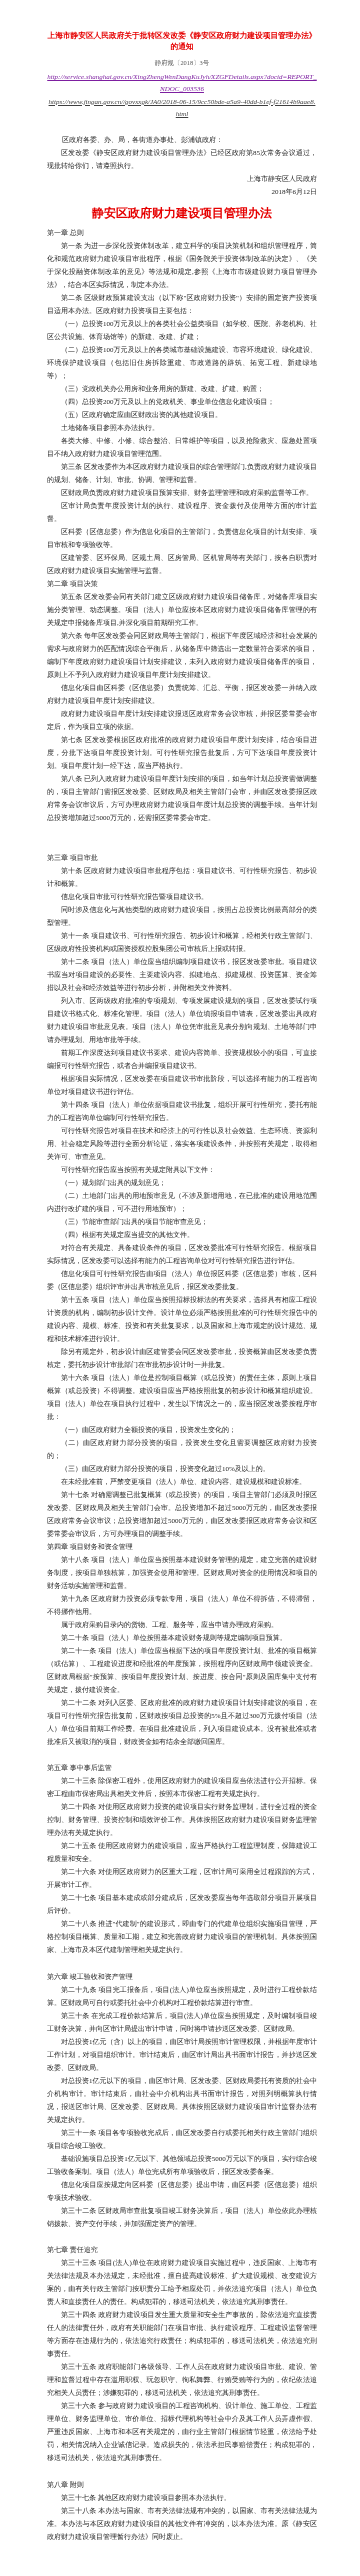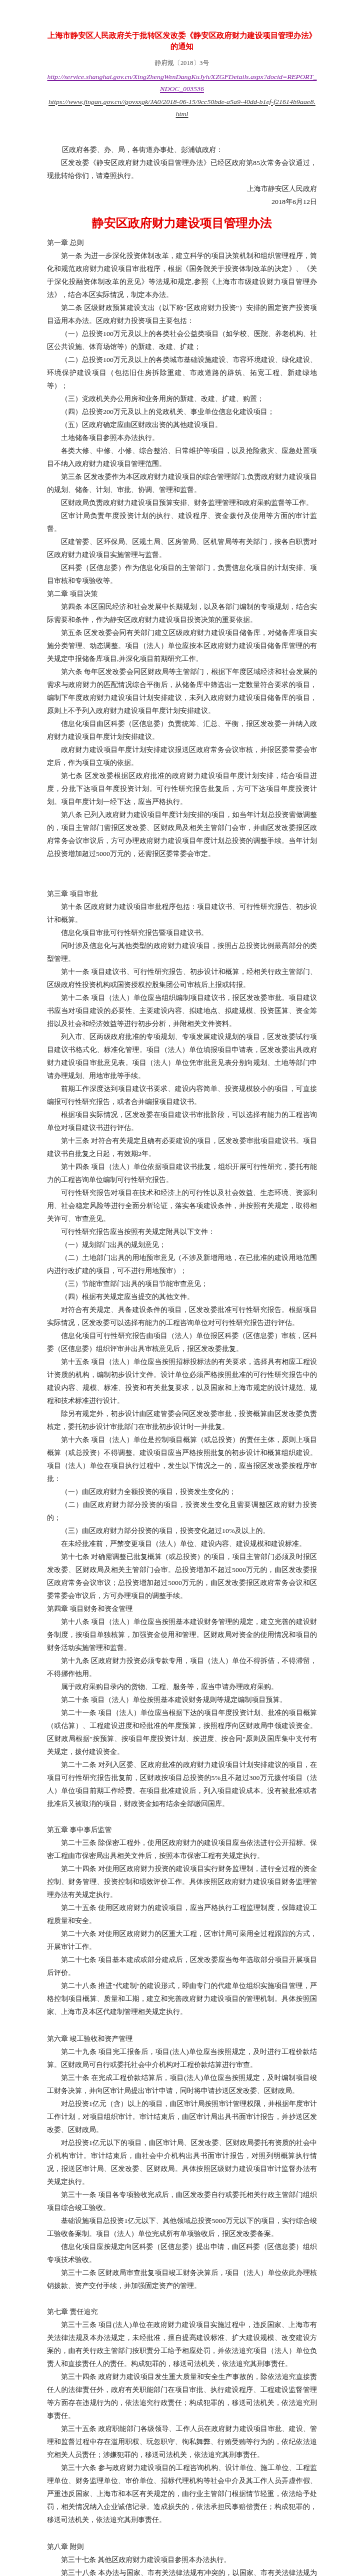--- a/index.html
+++ b/index.html
@@ -10,21 +10,21 @@
     padding:30px 44px 36px 47px;
     font-size:7px;line-height:13px;text-align:justify;
   }
   .doc-title{
     text-align:center;color:#e60000;font-weight:bold;
     font-size:7.7px;line-height:11.3px;margin:0 0 4.1px 0;text-indent:0;
   }
   .doc-number{text-align:center;color:#5a5a5a;font-size:6.4px;line-height:11.3px;margin-bottom:3.1px;}
   .lnk{display:block;text-align:center;word-break:break-all;text-decoration:underline;cursor:pointer;line-height:12.4px;font-style:italic;}
   .lnk-purple{color:#7d1fa0;}
-  .lnk-dark{color:#3f3f3f;margin-bottom:23px;}
+  .lnk-dark{color:#3f3f3f;margin-bottom:13px;}
   .para{text-indent:2em;}
   .para-flush{text-indent:0;padding-left:15px;}
   .sign{text-align:right;text-indent:0;}
   .reg-title{text-align:center;color:#e60000;font-weight:bold;font-size:12px;margin:8.2px 0 7.2px 0;text-indent:0;}
   .chapter{text-align:left;text-indent:0;font-weight:400;}
   .gap{height:13.4px;}
   .gap-lg{height:27px;}
 </style>
 </head>
 <body>
@@ -46,41 +46,39 @@
       <div class="para">（一）总投资100万元及以上的各类社会公益类项目（如学校、医院、养老机构、社区公共设施、体育场馆等）的新建、改建、扩建；</div>
       <div class="para">（二）总投资100万元及以上的各类城市基础设施建设、市容环境建设、绿化建设、环境保护建设项目（包括旧住房拆除重建、市政道路的辟筑、拓宽工程、新建绿地等）；</div>
       <div class="para">（三）党政机关办公用房和业务用房的新建、改建、扩建、购置；</div>
       <div class="para">（四）总投资200万元及以上的党政机关、事业单位信息化建设项目；</div>
       <div class="para">（五）区政府确定应由区财政出资的其他建设项目。</div>
       <div class="para">土地储备项目参照本办法执行。</div>
       <div class="para">各类大修、中修、小修、综合整治、日常维护等项目，以及抢险救灾、应急处置项目不纳入政府财力建设项目管理范围。</div>
       <div class="para">第三条 区发改委作为本区政府财力建设项目的综合管理部门,负责政府财力建设项目的规划、储备、计划、审批、协调、管理和监督。</div>
       <div class="para">区财政局负责政府财力建设项目预算安排、财务监理管理和政府采购监督等工作。</div>
       <div class="para">区审计局负责年度投资计划的执行、建设程序、资金拨付及使用等方面的审计监督。</div>
+      <div class="para">区科委（区信息委）作为信息化项目的主管部门，负责信息化项目的计划安排、项目审核和专项验收等。</div>
       <div class="para">区建管委、区环保局、区规土局、区房管局、区机管局等有关部门，按各自职责对区政府财力建设项目实施管理与监督。</div>
-      <div class="para">区科委（区信息委）作为信息化项目的主管部门，负责信息化项目的计划安排、项目审核和专项验收等。</div>
       <div class="chapter">第二章 项目决策</div>
-      <div class="para">第四条 本区国民经济和社会发展中长期规划，以及各部门编制的专项规划，结合实际需要和条件，作为静安区政府财力建设项目投资决策的重要依据。</div>
       <div class="para">第五条 区发改委会同有关部门建立区级政府财力建设项目储备库，对储备库项目实施分类管理、动态调整。项目（法人）单位应按本区政府财力建设项目储备库管理的有关规定申报储备库项目,并深化项目前期研究工作。</div>
       <div class="para">第六条 每年区发改委会同区财政局等主管部门，根据下年度区域经济和社会发展的需求与政府财力的匹配情况综合平衡后，从储备库中筛选出一定数量符合要求的项目，编制下年度政府财力建设项目计划安排建议，未列入政府财力建设项目储备库的项目，原则上不予列入政府财力建设项目年度计划安排建议。</div>
       <div class="para">信息化项目由区科委（区信息委）负责统筹、汇总、平衡，报区发改委一并纳入政府财力建设项目年度计划安排建议。</div>
       <div class="para">政府财力建设项目年度计划安排建议报送区政府常务会议审核，并报区委常委会审定后，作为项目立项的依据。</div>
       <div class="para">第七条 区发改委根据区政府批准的政府财力建设项目年度计划安排，结合项目进度，分批下达项目年度投资计划。可行性研究报告批复后，方可下达项目年度投资计划。项目年度计划一经下达，应当严格执行。</div>
       <div class="para">第八条 已列入政府财力建设项目年度计划安排的项目，如当年计划总投资需做调整的，项目主管部门需报区发改委、区财政局及相关主管部门会审，并由区发改委报区政府常务会议审议后，方可办理政府财力建设项目年度计划总投资的调整手续。当年计划总投资增加超过5000万元的，还需报区委常委会审定。</div>
       <div class="gap-lg"></div>
       <div class="chapter">第三章 项目审批</div>
       <div class="para">第十条 区政府财力建设项目审批程序包括：项目建议书、可行性研究报告、初步设计和概算。</div>
       <div class="para">信息化项目审批可行性研究报告暨项目建议书。</div>
       <div class="para">同时涉及信息化与其他类型的政府财力建设项目，按照占总投资比例最高部分的类型管理。</div>
       <div class="para">第十一条 项目建议书、可行性研究报告、初步设计和概算，经相关行政主管部门、区级政府性投资机构或国资授权控股集团公司审核后上报或转报。</div>
       <div class="para">第十二条 项目（法人）单位应当组织编制项目建议书，报区发改委审批。项目建议书应当对项目建设的必要性、主要建设内容、拟建地点、拟建规模、投资匡算、资金筹措以及社会和经济效益等进行初步分析，并附相关文件资料。</div>
       <div class="para">列入市、区两级政府批准的专项规划、专项发展建设规划的项目，区发改委试行项目建议书格式化、标准化管理。项目（法人）单位填报项目申请表，区发改委出具政府财力建设项目审批意见表。项目（法人）单位凭审批意见表分别向规划、土地等部门申请办理规划、用地审批等手续。</div>
       <div class="para">前期工作深度达到项目建议书要求、建设内容简单、投资规模较小的项目，可直接编报可行性研究报告，或者合并编报项目建议书。</div>
       <div class="para">根据项目实际情况，区发改委在项目建议书审批阶段，可以选择有能力的工程咨询单位对项目建议书进行评估。</div>
-      <div class="para">第十三条 对符合有关规定且确有必要建设的项目，区发改委审批项目建议书。项目建议书自批复之日起，有效期2年。</div>
       <div class="para">第十四条 项目（法人）单位依据项目建议书批复，组织开展可行性研究，委托有能力的工程咨询单位编制可行性研究报告。</div>
       <div class="para">可行性研究报告对项目在技术和经济上的可行性以及社会效益、生态环境、资源利用、社会稳定风险等进行全面分析论证，落实各项建设条件，并按照有关规定，取得相关许可、审查意见。</div>
       <div class="para">可行性研究报告应当按照有关规定附具以下文件：</div>
       <div class="para">（一）规划部门出具的规划意见；</div>
       <div class="para">（二）土地部门出具的用地预审意见（不涉及新增用地，在已批准的建设用地范围内进行改扩建的项目，可不进行用地预审）；</div>
       <div class="para">（三）节能审查部门出具的项目节能审查意见；</div>
       <div class="para">（四）根据有关规定应当提交的其他文件。</div>
       <div class="para">对符合有关规定、具备建设条件的项目，区发改委批准可行性研究报告。根据项目实际情况，区发改委可以选择有能力的工程咨询单位对可行性研究报告进行评估。</div>
       <div class="para">信息化项目可行性研究报告由项目（法人）单位报区科委（区信息委）审核，区科委（区信息委）组织评审并出具审核意见后，报区发改委批复。</div>
       <div class="para">第十五条 项目（法人）单位应当按照招标投标法的有关要求，选择具有相应工程设计资质的机构，编制初步设计文件。设计单位必须严格按照批准的可行性研究报告中的建设内容、规模、标准、投资和有关批复要求，以及国家和上海市规定的设计规范、规程和技术标准进行设计。</div>

